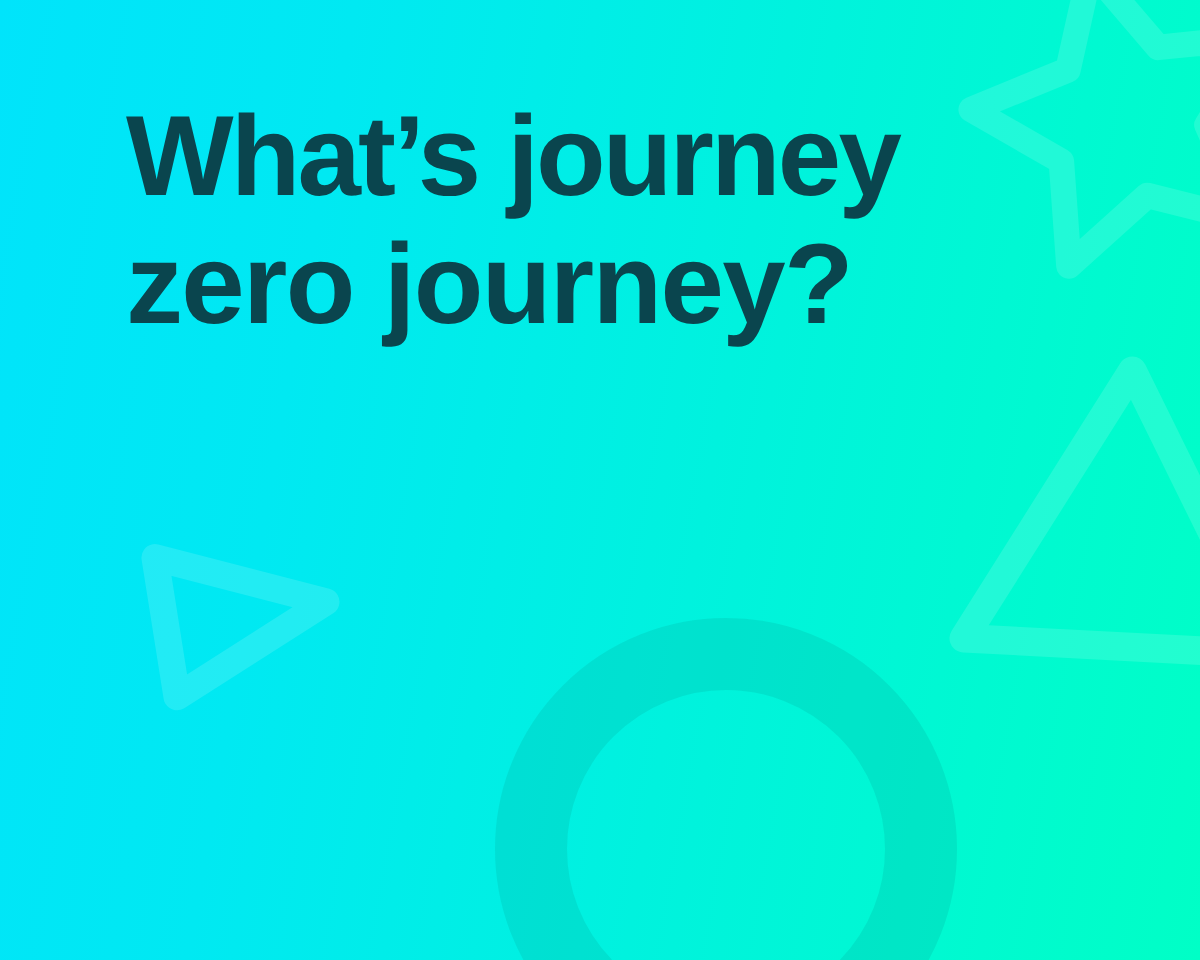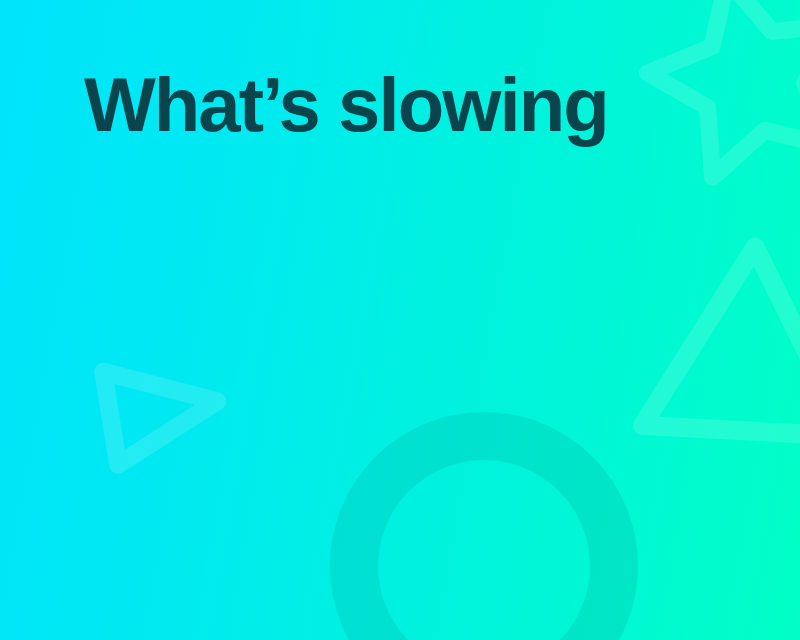--- a/index.html
+++ b/index.html
@@ -90,16 +90,17 @@
         <path d="M22 18 L130 65 L22 112 Z" fill="none" stroke="#FFFFFF" stroke-opacity="0.135" stroke-width="18" stroke-linejoin="round" stroke-linecap="round"></path>
       </g>
     </svg>
 
     <svg class="deco" id="deco-ring" viewBox="0 0 308 308" aria-hidden="true">
       <circle cx="154" cy="154" r="130" fill="none" stroke="#00A89A" stroke-opacity="0.22" stroke-width="48"></circle>
     </svg>
   </div>
 
   <h1 id="headline">
-    <span class="hl-line" id="hl-line-0">What’s slowing</span>
+    <span class="hl-line" id="hl-line-0">What’s journey</span>
+    <span class="hl-line" id="hl-line-2">zero journey?</span>
   </h1>
 
 </div>
 
 </body></html>

